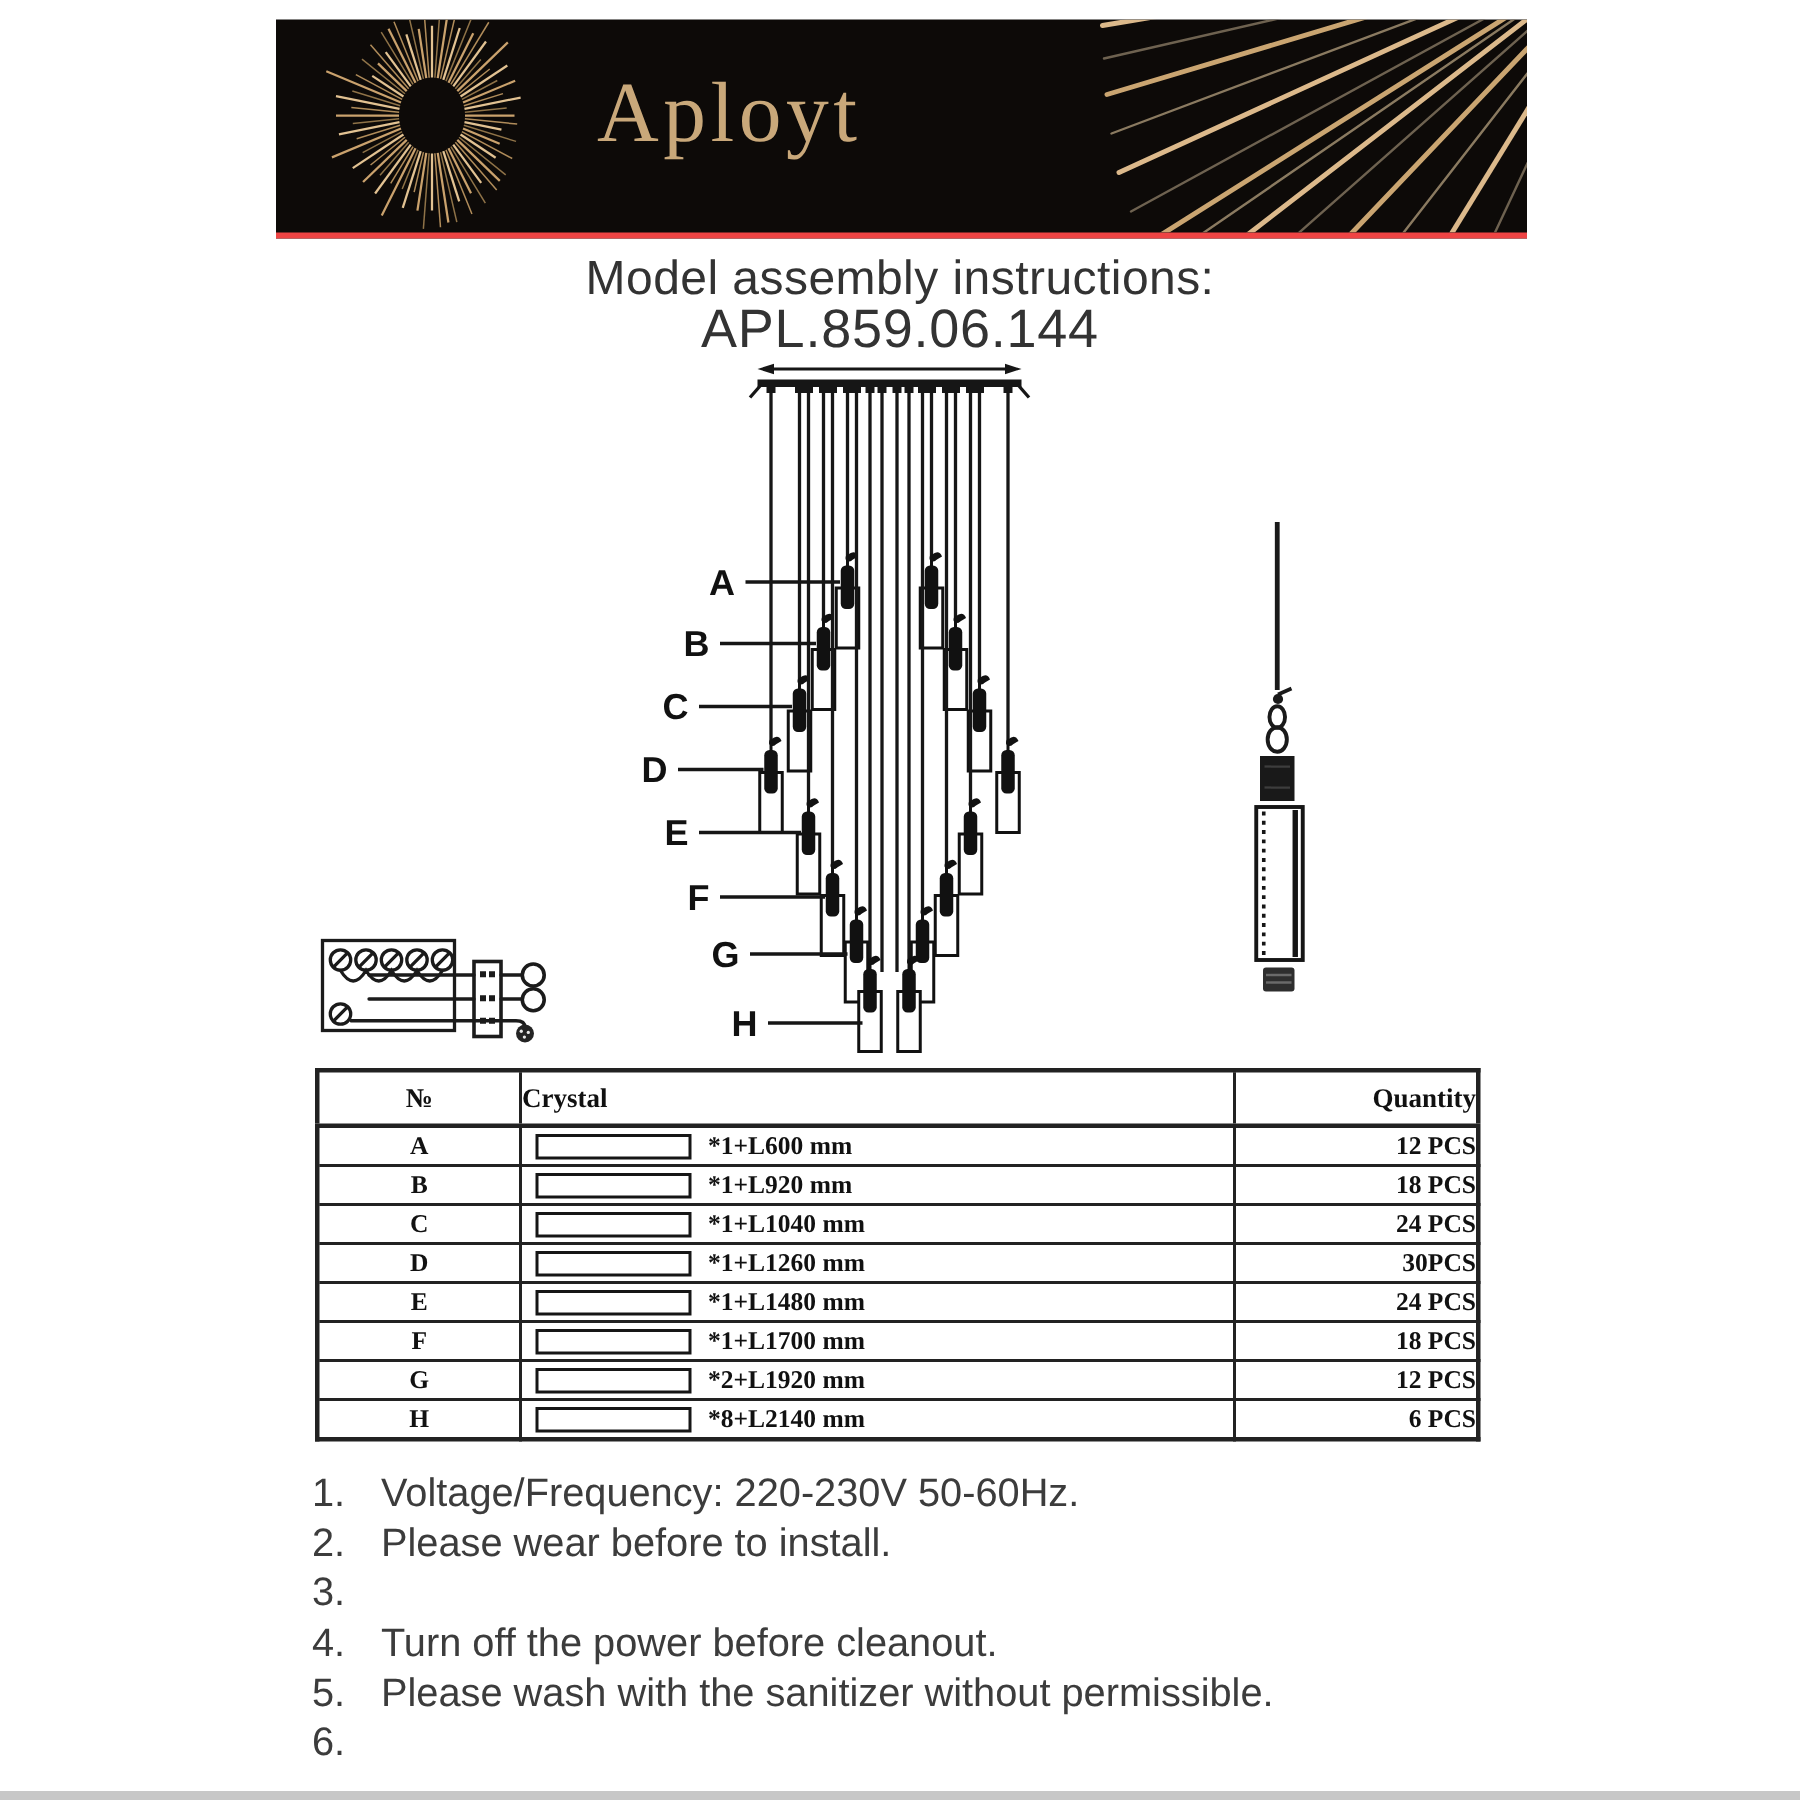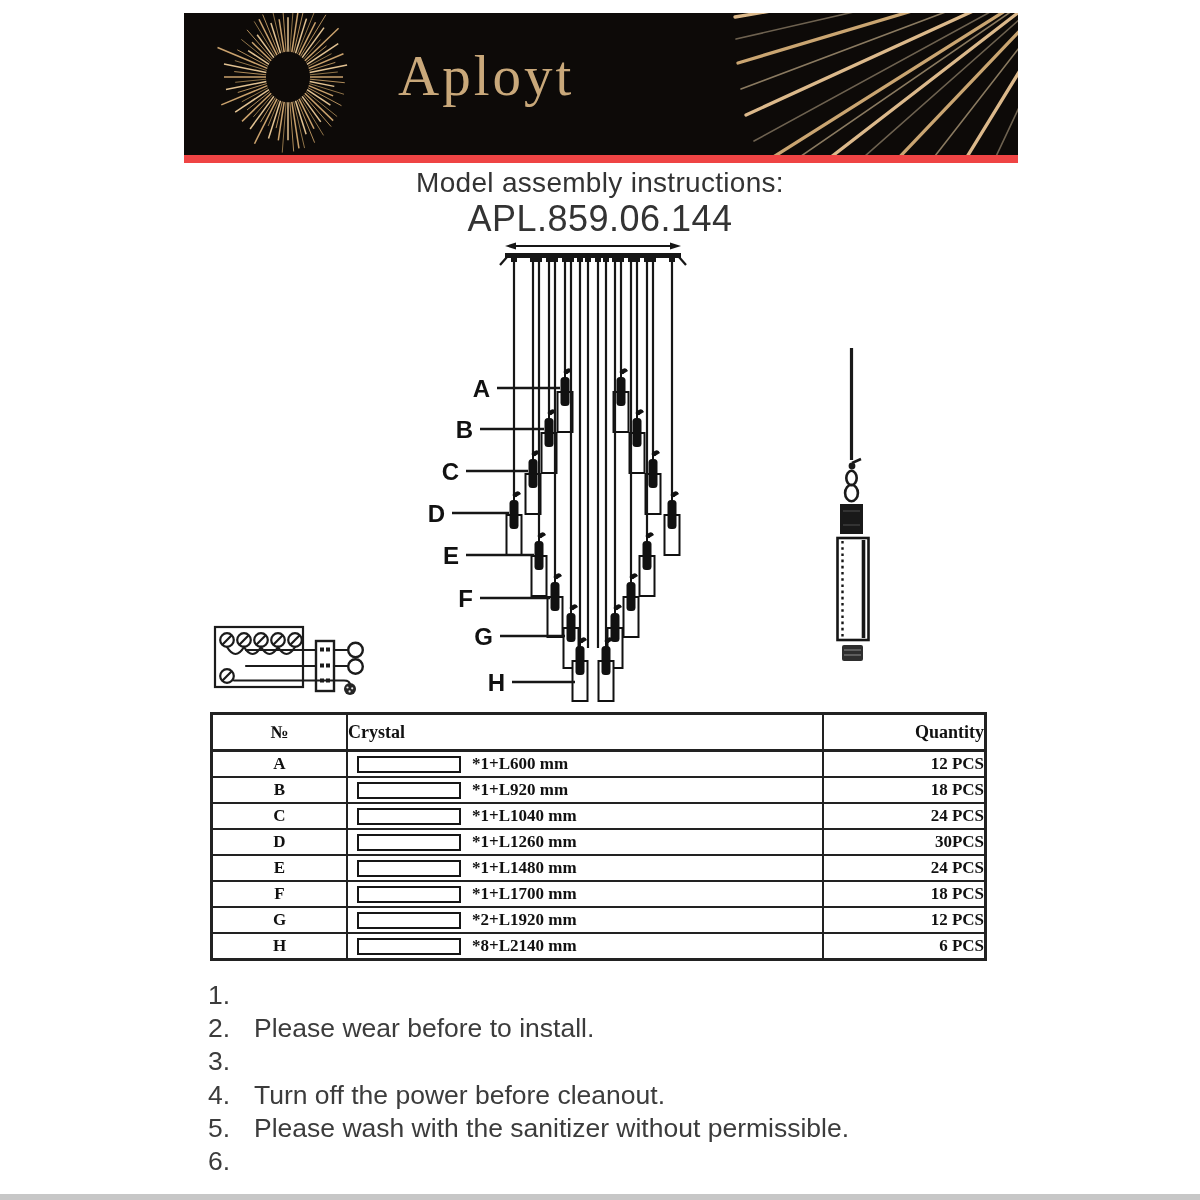--- a/index.html
+++ b/index.html
@@ -1,28 +1,28 @@
 <!DOCTYPE html>
 <html><head>
 <meta charset="utf-8">
 <style>
   html,body{margin:0;padding:0;background:#ffffff;}
   .page{position:relative;width:1200px;height:1200px;background:#ffffff;overflow:hidden;
         font-family:"Liberation Sans",sans-serif;}
 
   
   .banner{position:absolute;left:184px;top:13px;width:834px;height:142px;
-          background:#0d0a08;border-bottom:8px solid #ef4444;overflow:hidden;}
+          background:#0d0a08;border-bottom:4px solid #ef4444;overflow:hidden;}
   .banner svg{position:absolute;left:0;top:0;}
   .brand{position:absolute;left:214px;top:30px;font-family:"Liberation Serif",serif;
          font-size:57px;font-weight:400;color:#c9a87a;letter-spacing:3px;}
 
   
   .title1{position:absolute;left:0;top:167px;width:1200px;text-align:center;
-          font-size:28px;font-weight:500;color:#333;letter-spacing:.3px;}
+          font-size:32px;font-weight:500;color:#333;letter-spacing:.3px;}
   .title2{position:absolute;left:0;top:198px;width:1200px;text-align:center;
           font-size:36px;font-weight:500;color:#333;letter-spacing:.5px;}
 
   
   .diagram{position:absolute;left:195px;top:238px;width:810px;height:472px;}
 
   
   .parts{position:absolute;left:210px;top:712px;border-collapse:collapse;
          font-family:"Liberation Serif",serif;font-weight:bold;color:#111;
          border:3px solid #222;}
@@ -348,20 +348,21 @@
         <td class="c-no">H</td>
         <td class="c-crystal"><span class="cicon"></span><span class="ctext">*8+L2140 mm</span></td>
         <td class="c-qty">6 PCS</td>
       </tr>
     </tbody>
   </table>
 
   <div class="instructions">
     <div class="ins-row">
       <span class="ins-num">1.</span>
+      <span class="ins-text">Voltage/Frequency: 220-230V 50-60Hz.</span>
     </div>
     <div class="ins-row">
       <span class="ins-num">2.</span>
       <span class="ins-text">Please wear before to install.</span>
     </div>
     <div class="ins-row">
       <span class="ins-num">3.</span>
     </div>
     <div class="ins-row">
       <span class="ins-num">4.</span>

